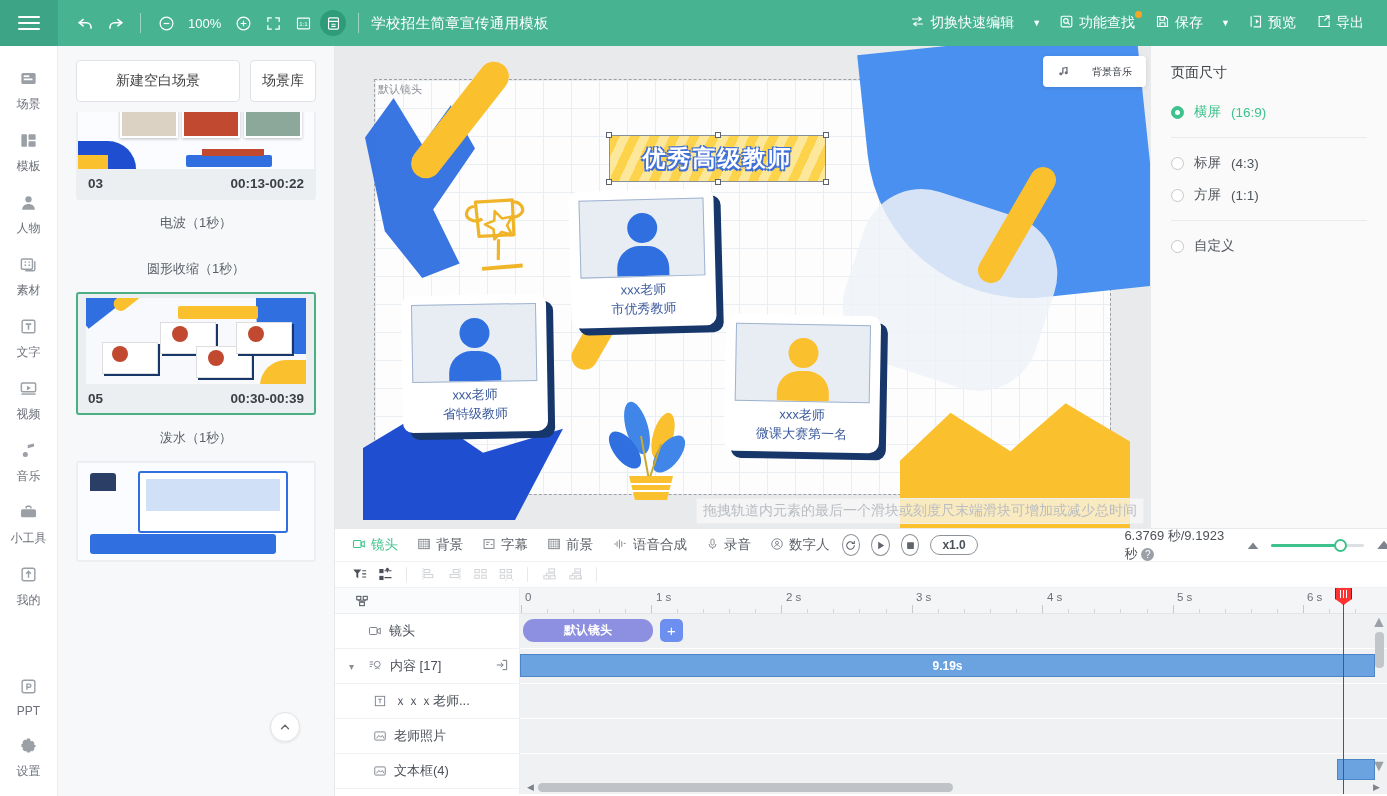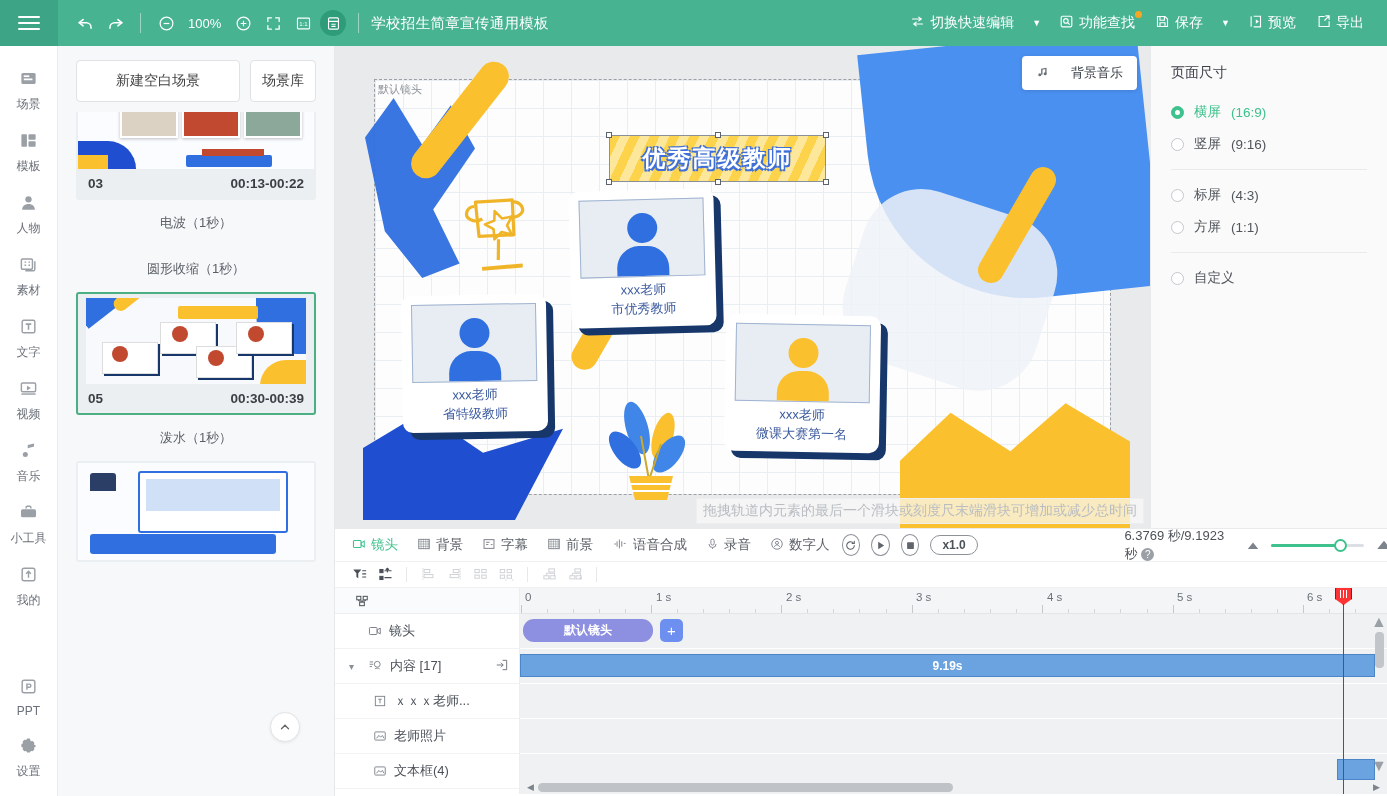--- a/index.html
+++ b/index.html
@@ -132,22 +132,22 @@
   }
   .card .cap { text-align: center; font-size: 13px; color: #3b5a9e; line-height: 1.45; padding-top: 4px; }
   .cap b { font-weight: normal; display:block; }
   .avatar-head { width: 30px; height: 30px; border-radius: 50%; }
   .avatar-body { width: 52px; height: 30px; border-radius: 22px 22px 0 0; }
   .av { display:flex; flex-direction:column; align-items:center; }
   .blue { background: #2f6fe0; }
   .yellow { background: #fbc02d; }
   .blob { position: absolute; }
   .bgm-btn {
-    position: absolute; right: 13px; top: 10px; background: #fff; border-radius: 4px;
-    padding: 8px 14px; font-size: 13px; color: #3c4149; display: flex; align-items: center; gap: 22px;
+    position: absolute; right: 4px; top: 10px; background: #fff; border-radius: 4px;
+    padding: 8px 14px; font-size: 10px; color: #3c4149; display: flex; align-items: center; gap: 22px;
     box-shadow: 0 1px 4px rgba(0,0,0,.12); cursor: pointer; z-index: 20;
   }
   .canvas-hint {
     position: absolute; right: 6px; bottom: 4px; font-size: 14px; color: #b9bdc2;
     background: rgba(250,250,250,.72); padding: 3px 6px; border: 1px solid #eee;
     white-space: nowrap; z-index: 20;
   }
 
   
   .rightpanel {
@@ -641,25 +641,20 @@
     <div class="canvas-hint">拖拽轨道内元素的最后一个滑块或刻度尺末端滑块可增加或减少总时间</div>
   </div>
 
   <div class="rightpanel">
     <div class="rp-title">页面尺寸</div>
 
     <div class="radio-row on">
       <span class="radio on"></span>
       <span class="radio-lbl">横屏</span>
       <span class="radio-lbl">(16:9)</span>
-    </div>
-    <div class="radio-row">
-      <span class="radio"></span>
-      <span class="radio-lbl">竖屏</span>
-      <span class="radio-lbl">(9:16)</span>
     </div>
 
     <div class="rp-sep"></div>
 
     <div class="radio-row">
       <span class="radio"></span>
       <span class="radio-lbl">标屏</span>
       <span class="radio-lbl">(4:3)</span>
     </div>
     <div class="radio-row">

